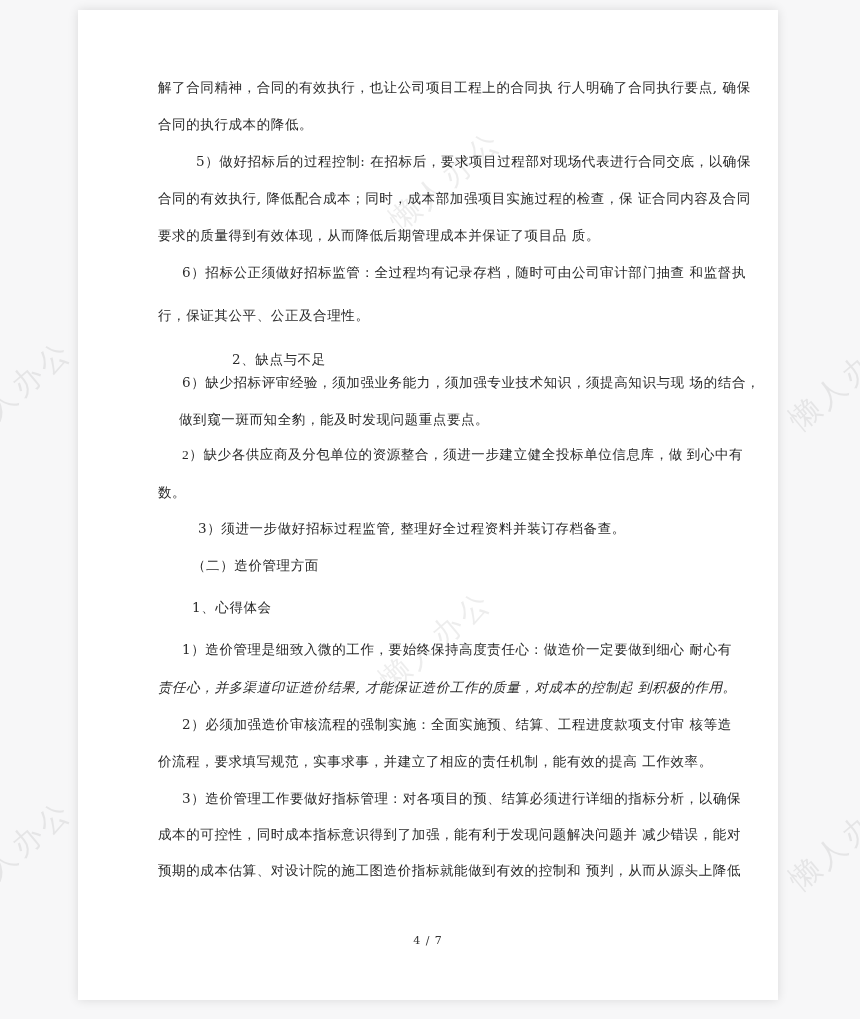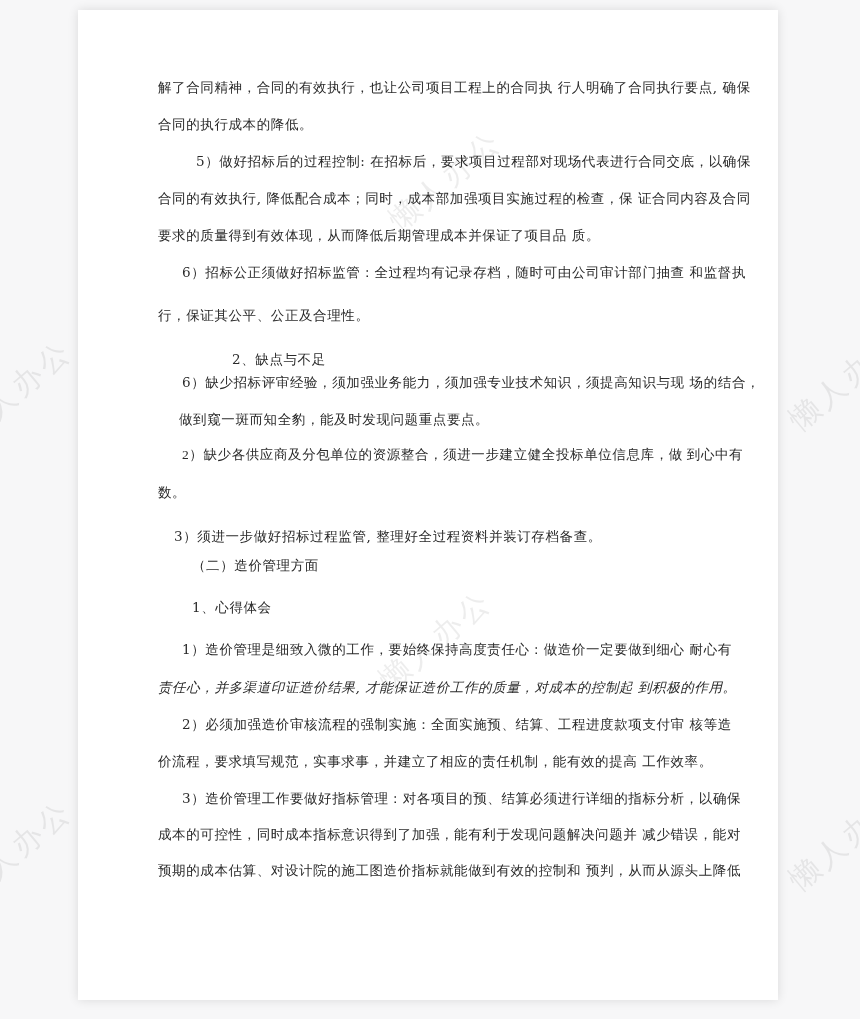--- a/index.html
+++ b/index.html
@@ -36,32 +36,33 @@
       <div class="line" style="top: 142px; left: 88px; margin-left: 30px;">5）做好招标后的过程控制: 在招标后，要求项目过程部对现场代表进行合同交底，以确保</div>
       <div class="line" style="top: 179px; left: 80px;">合同的有效执行, 降低配合成本；同时，成本部加强项目实施过程的检查，保 证合同内容及合同</div>
       <div class="line" style="top: 216px; left: 80px;">要求的质量得到有效体现，从而降低后期管理成本并保证了项目品 质。</div>
       <div class="line" style="top: 253px; left: 104px;">6）招标公正须做好招标监管：全过程均有记录存档，随时可由公司审计部门抽查 和监督执</div>
       <div class="line" style="top: 296px; left: 80px;">行，保证其公平、公正及合理性。</div>
       <div class="line" style="top: 340px; left: 114px; margin-left: 40px;">2、缺点与不足</div>
       <div class="line" style="top: 363px; left: 104px;">6）缺少招标评审经验，须加强业务能力，须加强专业技术知识，须提高知识与现 场的结合，</div>
       <div class="line" style="top: 400px; left: 80px; margin-left: 21px;">做到窥一斑而知全豹，能及时发现问题重点要点。</div>
       <div class="line" style="top: 436px; left: 104px; font-family: Liberation Serif, serif;">2）缺少各供应商及分包单位的资源整合，须进一步建立健全投标单位信息库，做 到心中有</div>
       <div class="line" style="top: 473px; left: 80px;">数。</div>
-      <div class="line" style="top: 509px; left: 96px; margin-top: 8px;">3）须进一步做好招标过程监管, 整理好全过程资料并装订存档备查。</div>
+      <div class="line" style="top: 509px; left: 120px;">3）须进一步做好招标过程监管, 整理好全过程资料并装订存档备查。</div>
       <div class="line" style="top: 546px; left: 114px;">（二）造价管理方面</div>
       <div class="line" style="top: 588px; left: 114px;">1、心得体会</div>
       <div class="line" style="top: 630px; left: 104px;">1）造价管理是细致入微的工作，要始终保持高度责任心：做造价一定要做到细心 耐心有</div>
       <div class="line" style="top: 668px; left: 80px; font-style: italic;">责任心，并多渠道印证造价结果, 才能保证造价工作的质量，对成本的控制起 到积极的作用。</div>
       <div class="line" style="top: 705px; left: 104px;">2）必须加强造价审核流程的强制实施：全面实施预、结算、工程进度款项支付审 核等造</div>
       <div class="line" style="top: 742px; left: 80px;">价流程，要求填写规范，实事求事，并建立了相应的责任机制，能有效的提高 工作效率。</div>
       <div class="line" style="top: 779px; left: 104px;">3）造价管理工作要做好指标管理：对各项目的预、结算必须进行详细的指标分析，以确保</div>
       <div class="line" style="top: 815px; left: 80px;">成本的可控性，同时成本指标意识得到了加强，能有利于发现问题解决问题并 减少错误，能对</div>
       <div class="line" style="top: 851px; left: 80px;">预期的成本估算、对设计院的施工图造价指标就能做到有效的控制和 预判，从而从源头上降低</div>
     </div>
 
   <div class="wm" style="left:300px; top:150px;">懒人办公</div>
   <div class="wm" style="left:290px; top:610px;">懒人办公</div>
   <div class="wm" style="left:700px; top:350px;">懒人办公</div>
   <div class="wm" style="left:700px; top:810px;">懒人办公</div>
   <div class="wm" style="left:-130px; top:820px;">懒人办公</div>
   <div class="wm" style="left:-130px; top:360px;">懒人办公</div>
 
+  <div class="page-num">4 / 7</div>
 </div>
 
 </body></html>

